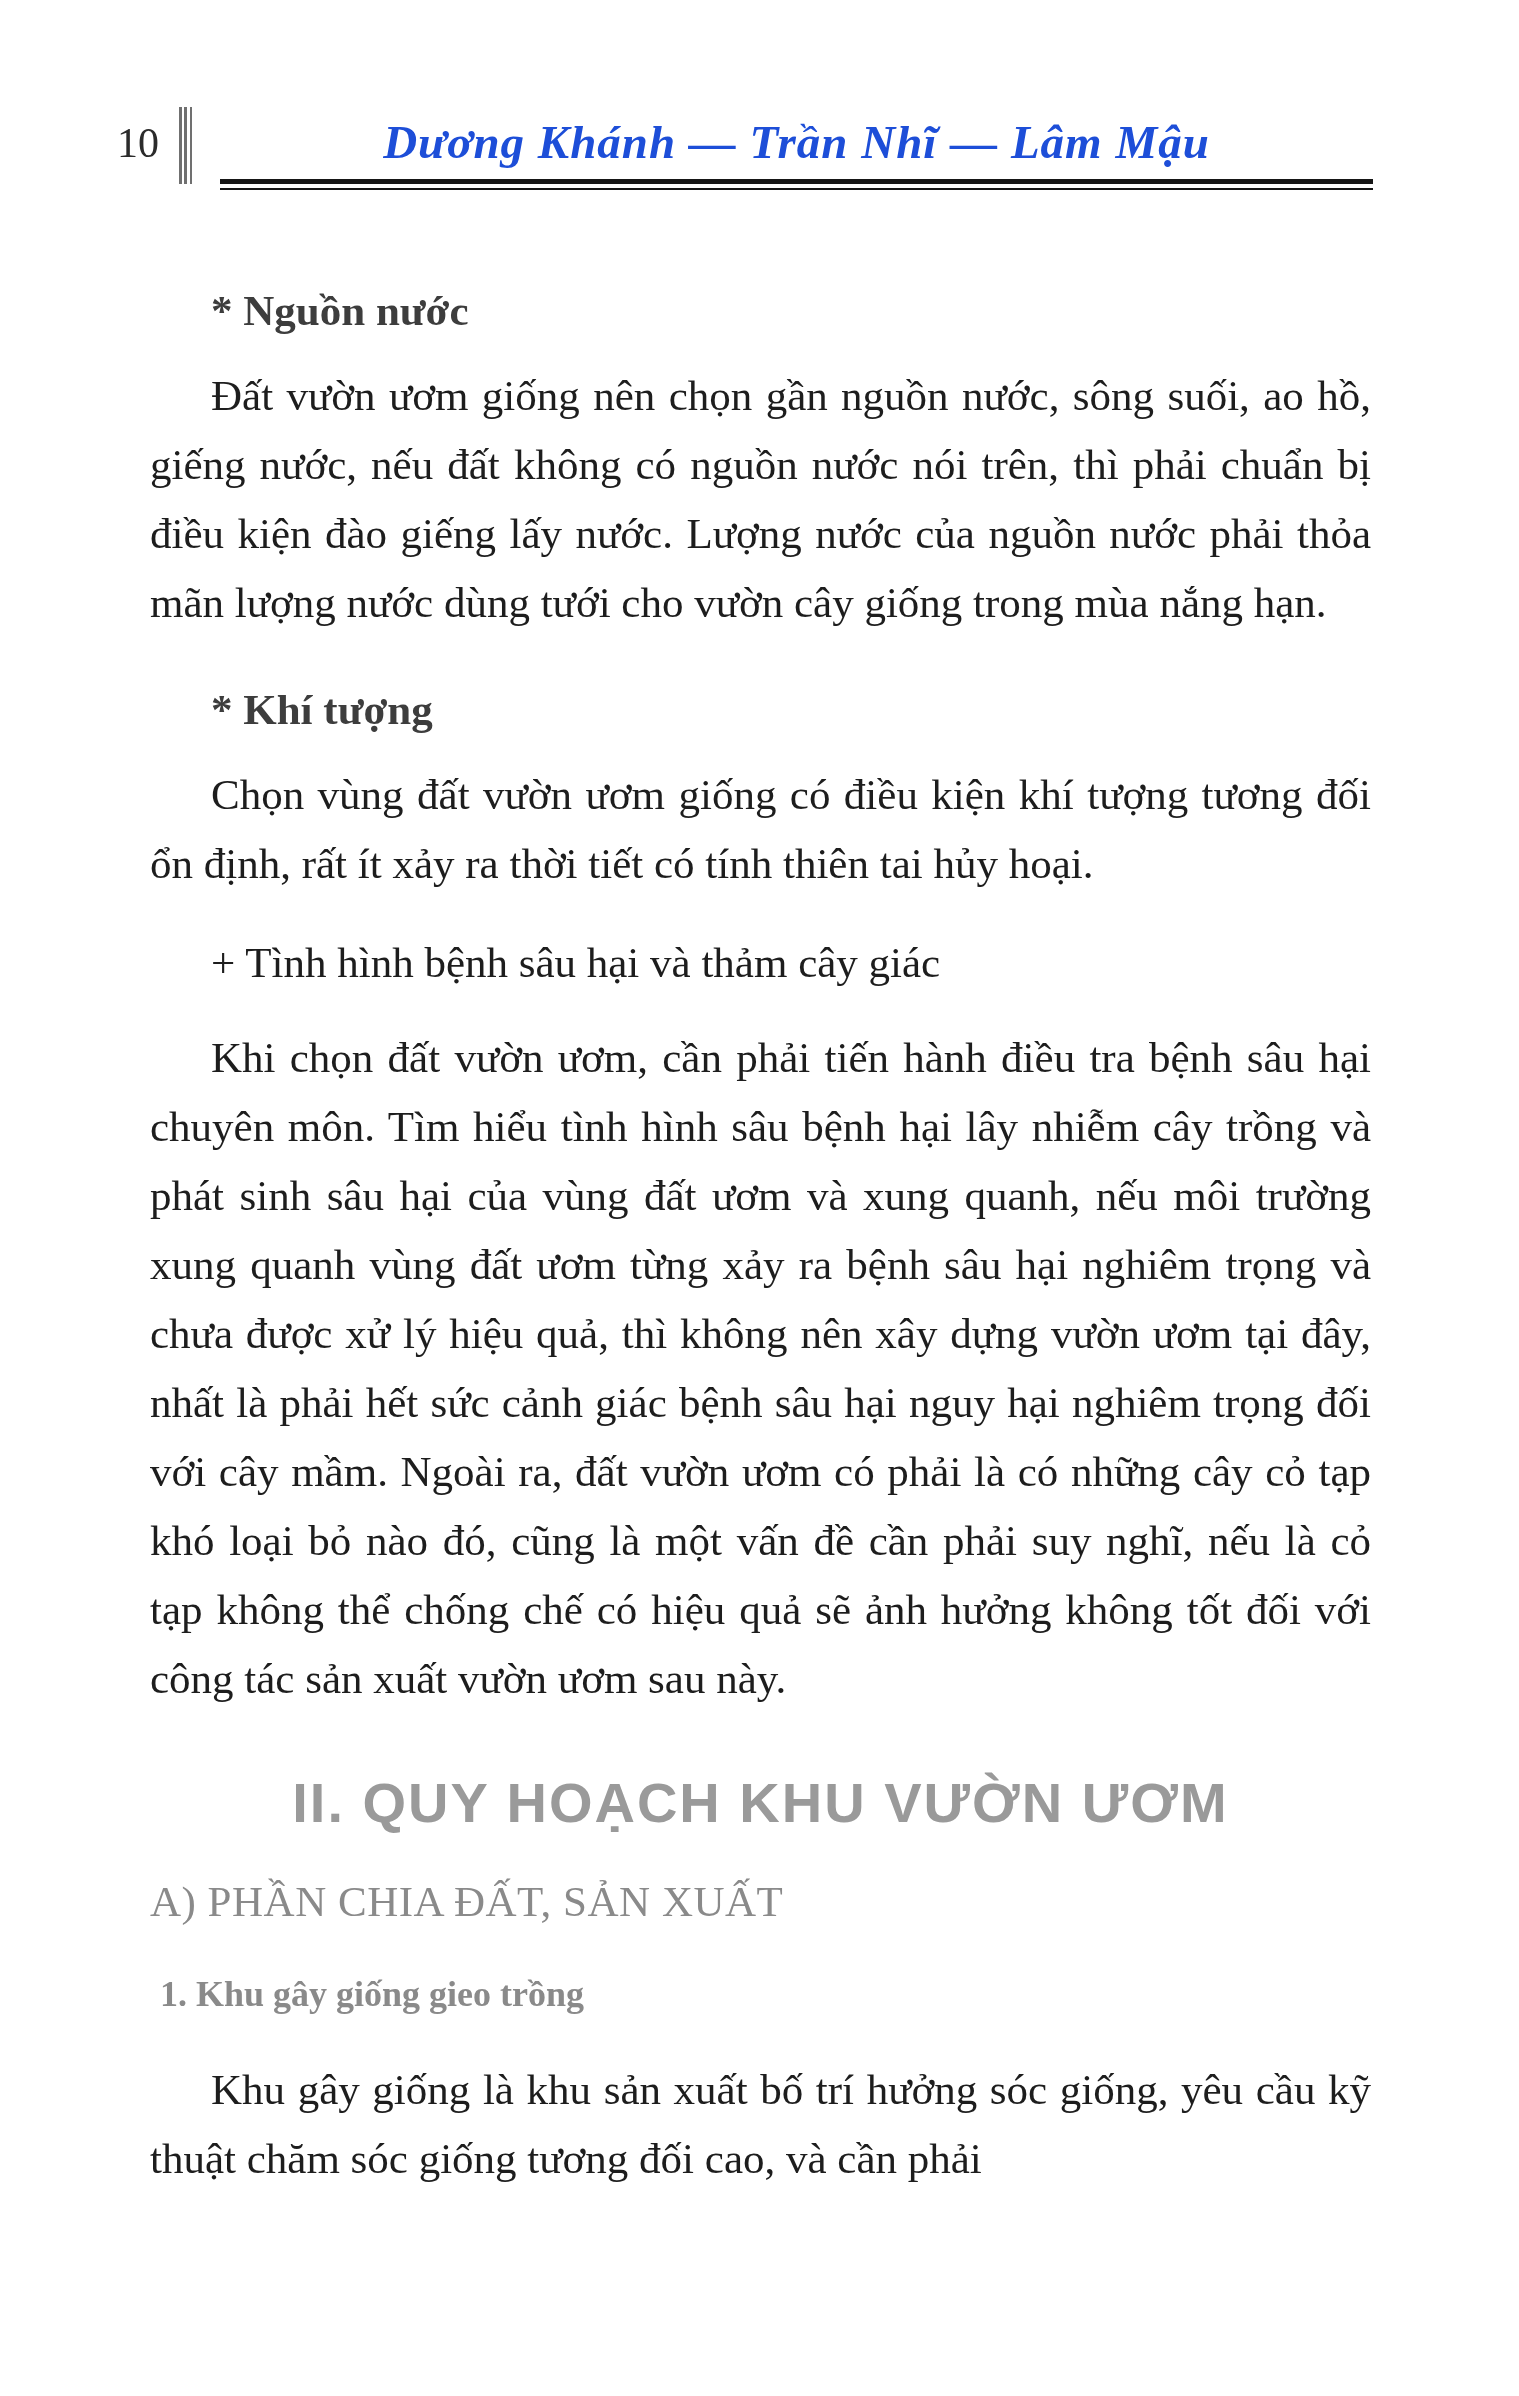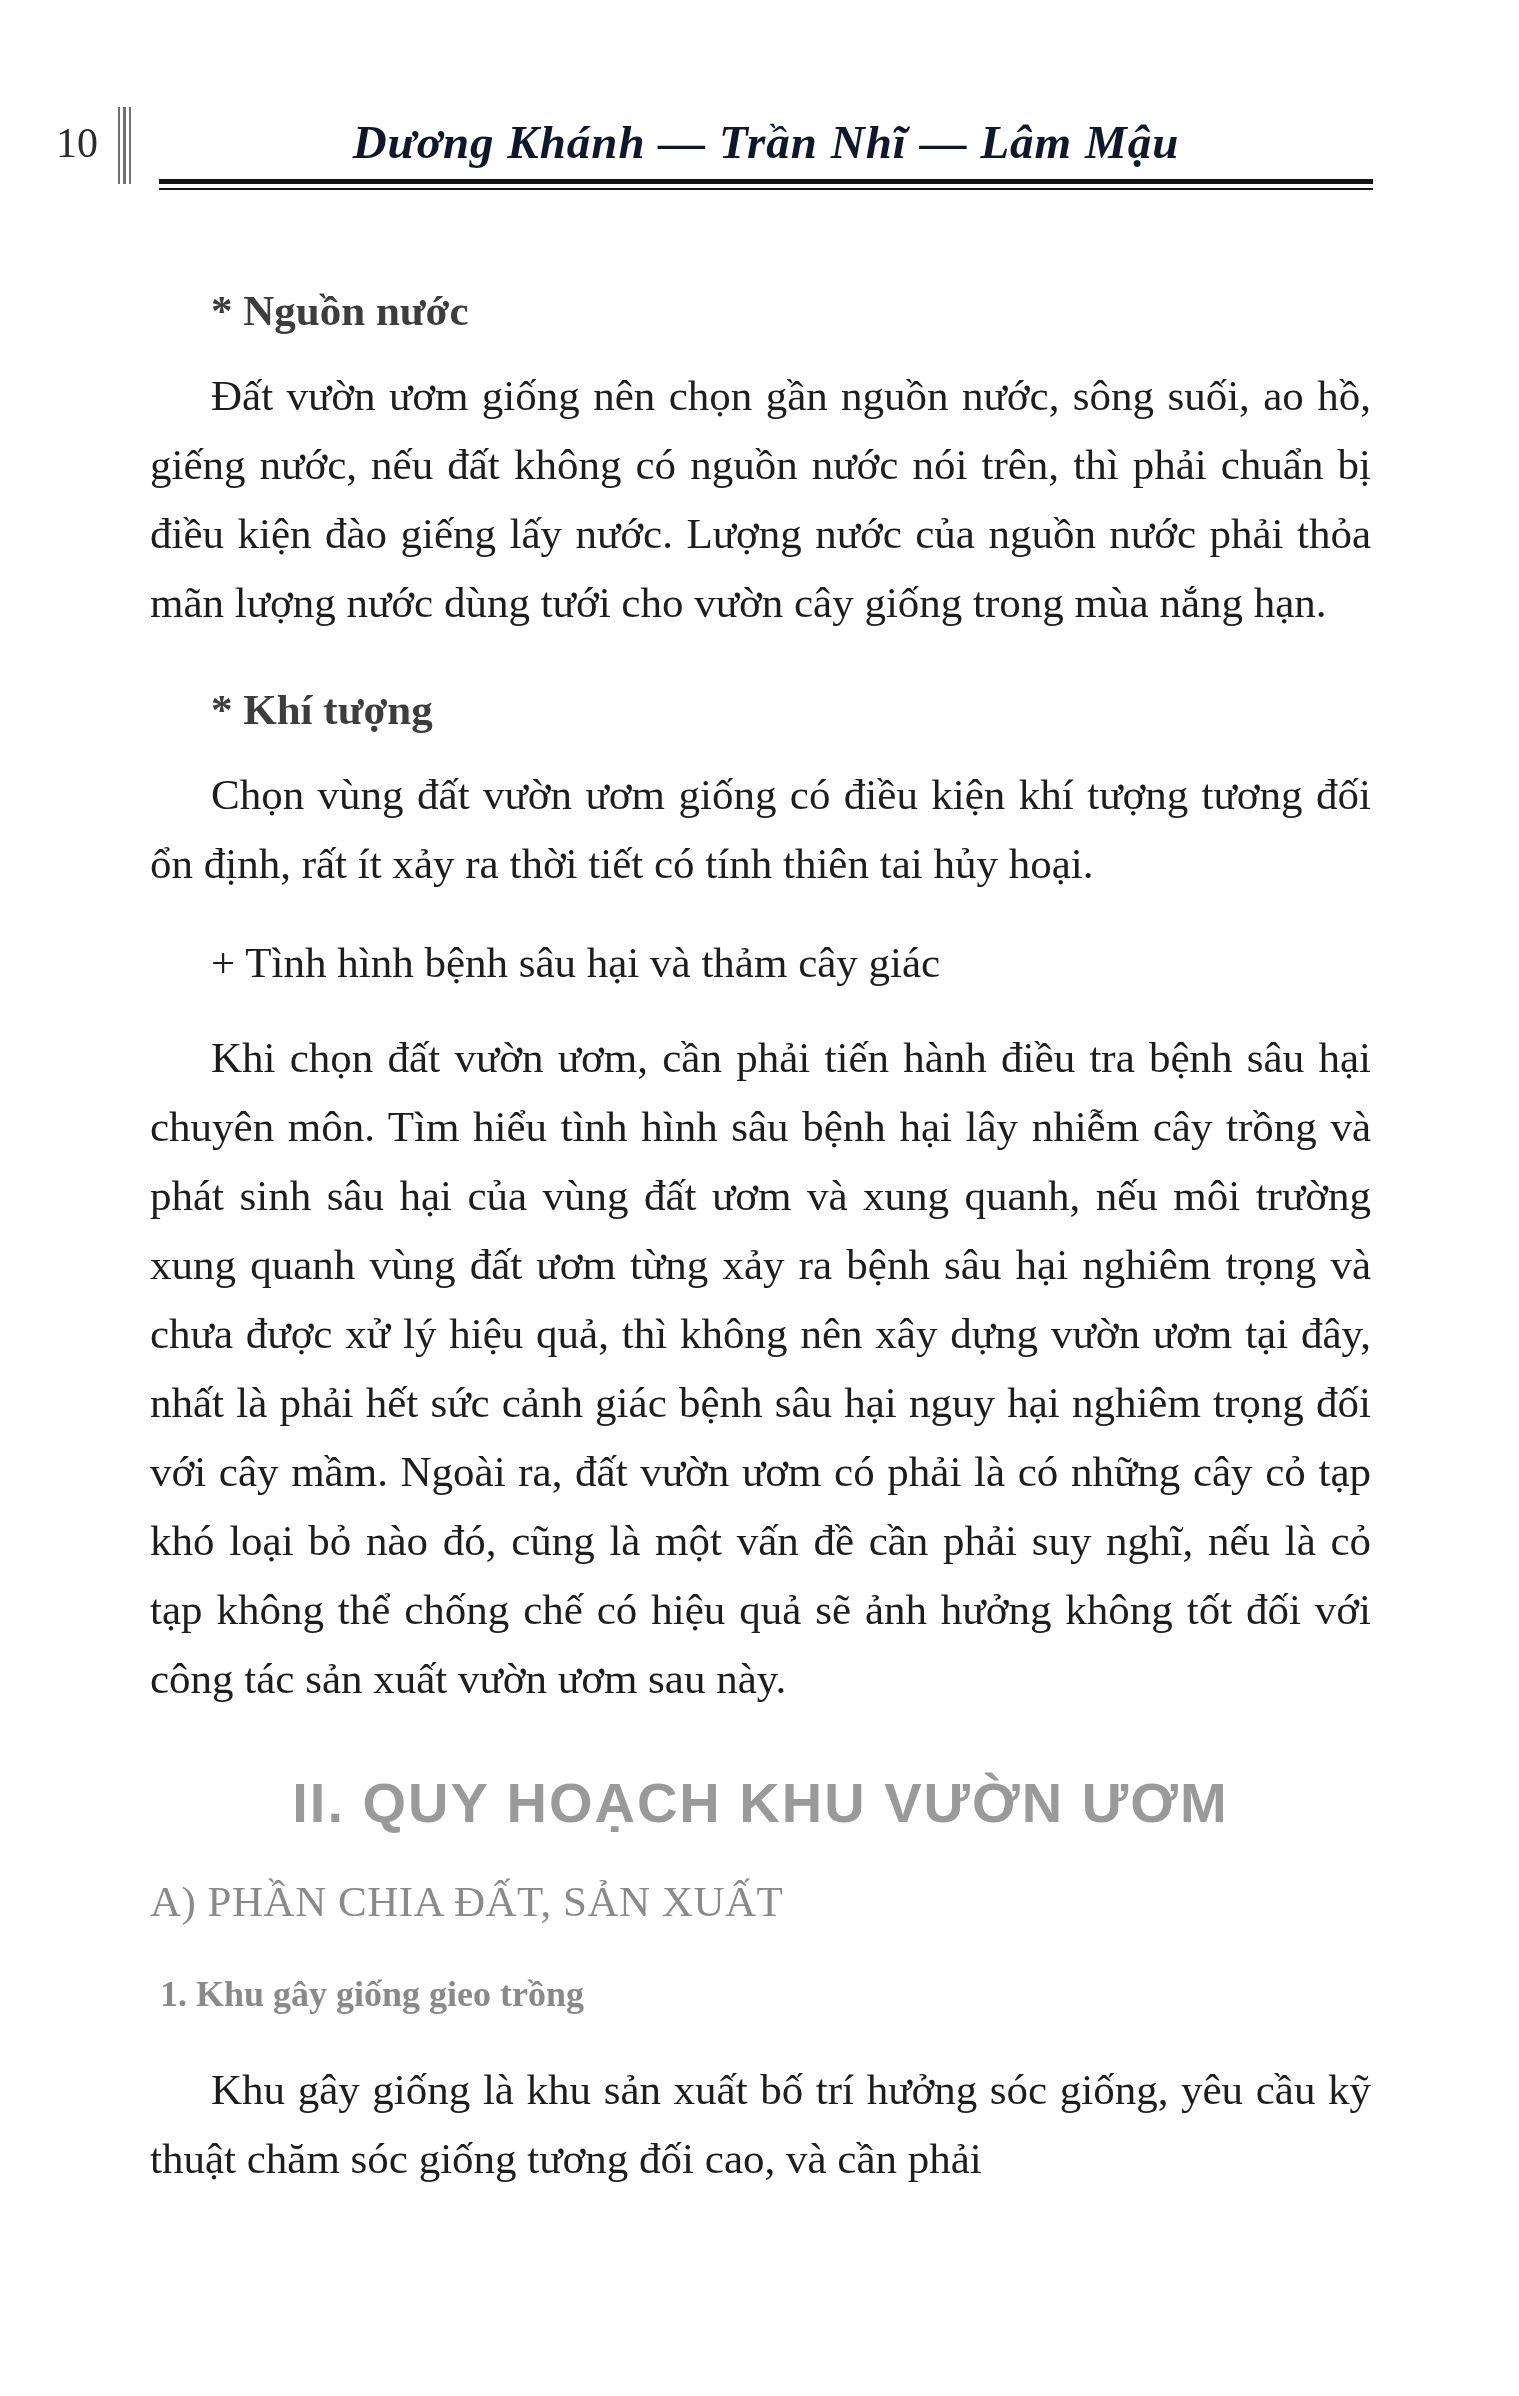--- a/index.html
+++ b/index.html
@@ -13,21 +13,21 @@
     overflow: hidden;
     font-family: "Liberation Serif", "DejaVu Serif", serif;
     color: #1d1d1d;
     position: relative;
   }
 
   
   .page-header {
     display: flex;
     align-items: flex-end;
-    padding: 107px 147px 0 56px;
+    padding: 107px 147px 0 117px;
   }
   .page-num {
     font-size: 42px;
     color: #2b2b2b;
     line-height: 1;
     padding-bottom: 26px;
     min-width: 50px;
   }
   .header-divider {
     width: 15px;
@@ -39,21 +39,21 @@
     flex: 1;
     display: flex;
     flex-direction: column;
   }
   .header-title {
     text-align: center;
     font-style: italic;
     font-weight: bold;
     font-size: 47px;
     letter-spacing: 1px;
-    color: #0f172a;
+    color: #1d4ed8;
     line-height: 1.1;
     padding-bottom: 10px;
   }
   .header-rule {
     height: 4px;
     border-top: 5px solid #161616;
     border-bottom: 2px solid #161616;
   }
 
   

